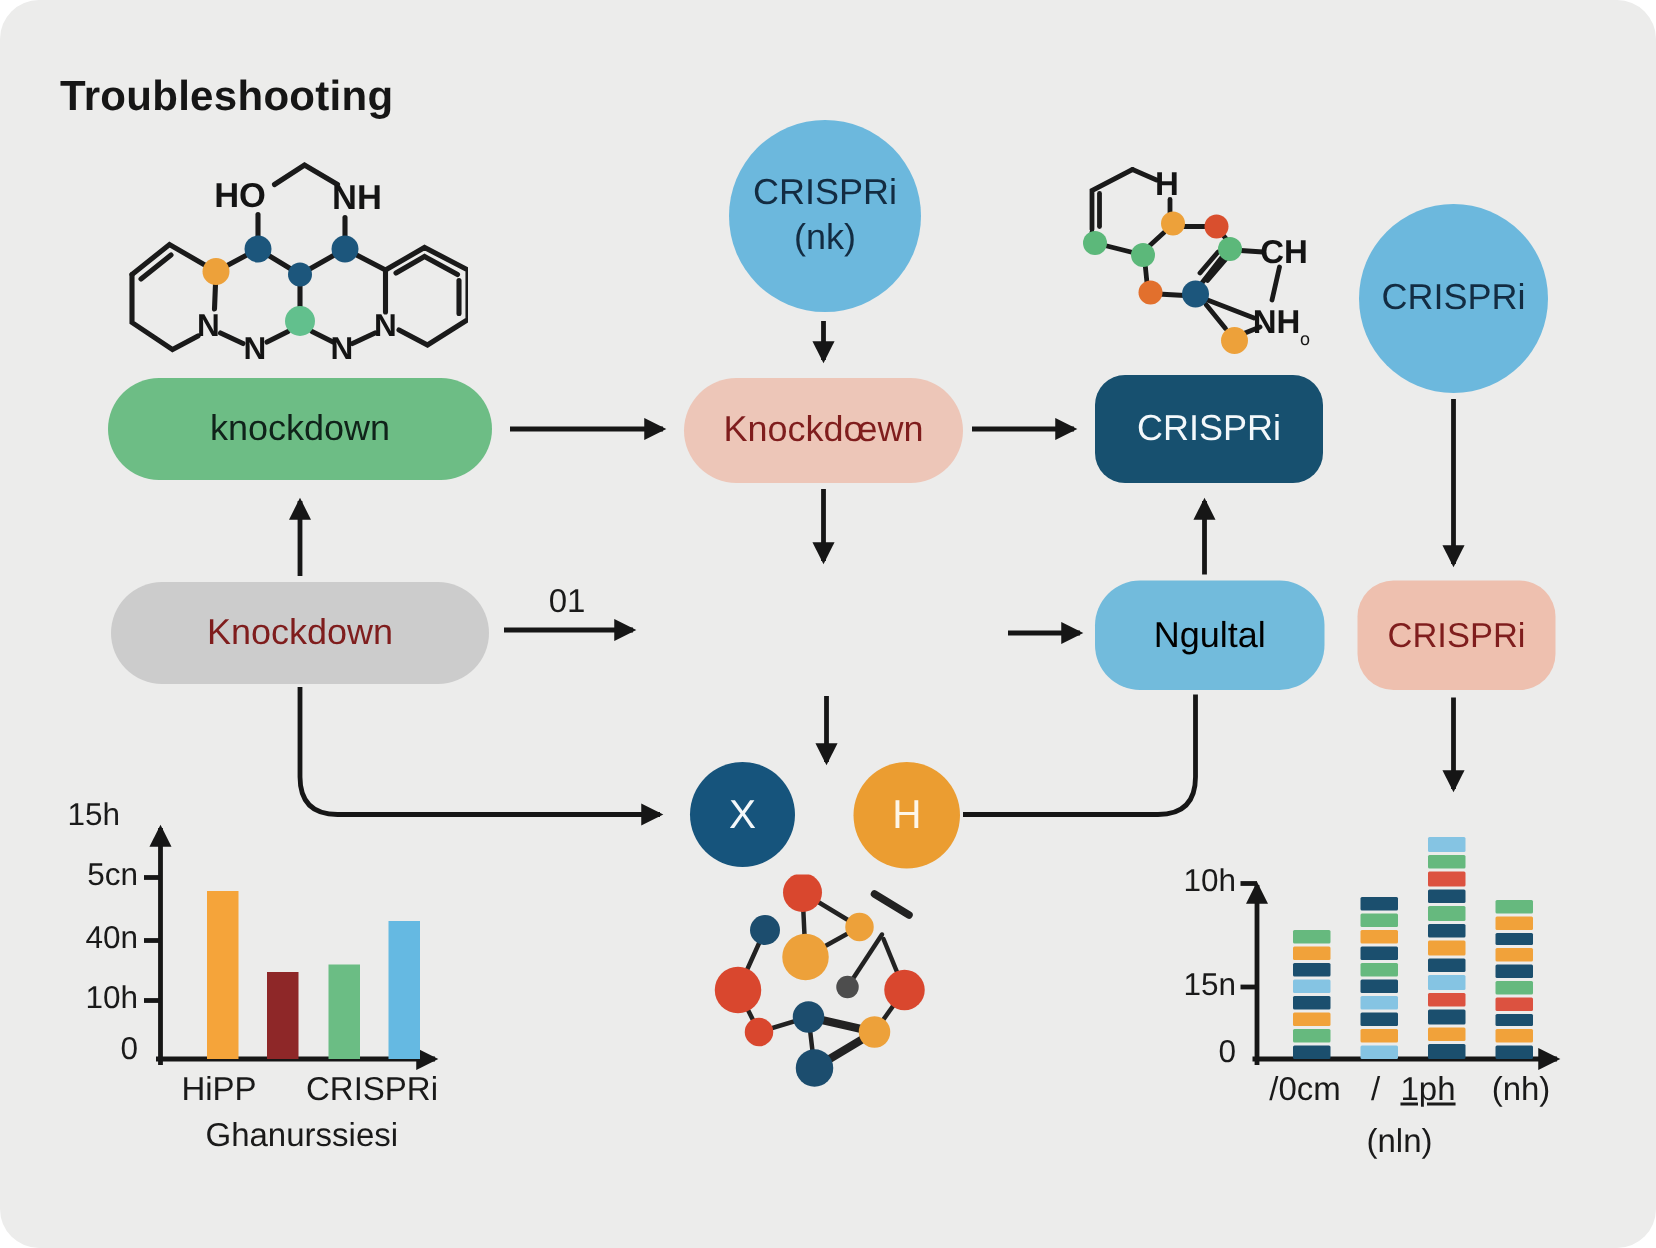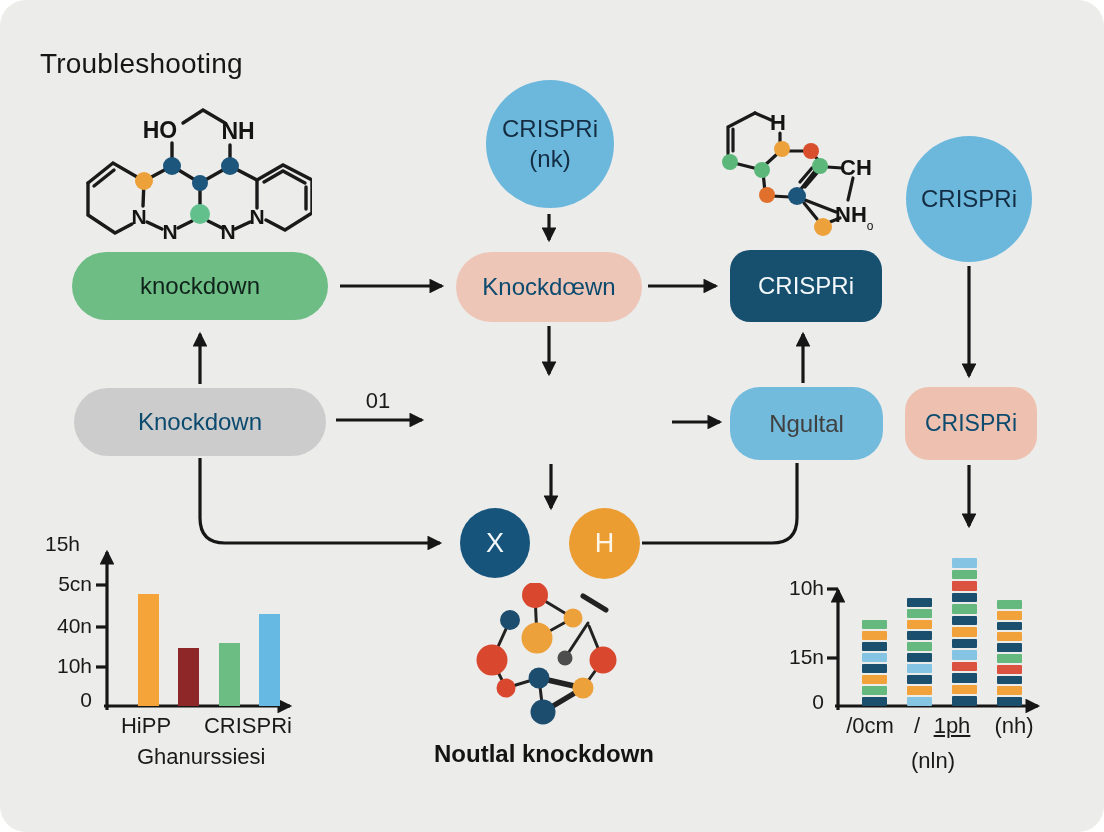--- a/index.html
+++ b/index.html
@@ -1,30 +1,30 @@
 <!DOCTYPE html>
 <html><head>
 <meta charset="utf-8">
 <style>
   html,body{margin:0;padding:0;background:#ffffff;}
   body{font-family:"Liberation Sans","DejaVu Sans",sans-serif;}
   .canvas{position:relative;width:1104px;height:832px;background:#ececeb;border-radius:26px;overflow:hidden;margin:0 auto;}
   .overlay{position:absolute;left:0;top:0;width:1104px;height:832px;pointer-events:none;}
-  .title{position:absolute;left:40px;top:48px;font-size:28px;font-weight:400;color:#161616;letter-spacing:.2px;}
-  .node{position:absolute;display:flex;align-items:center;justify-content:center;text-align:center;color:#0c4a6e;font-weight:500;z-index:2;}
+  .title{position:absolute;left:40px;top:48px;font-size:28px;font-weight:700;color:#161616;letter-spacing:.2px;}
+  .node{position:absolute;display:flex;align-items:center;justify-content:center;text-align:center;color:#7f1d1d;font-weight:500;z-index:2;}
   .pill{border-radius:36px;}
   .circle{border-radius:50%;flex-direction:column;}
   .n-green{left:72px;top:252px;width:256px;height:68px;background:#6dbd85;font-size:24px;color:#10231a;}
   .n-circle1{left:486px;top:80px;width:128px;height:128px;background:#6cb8dd;font-size:24px;color:#132c42;line-height:1.25;}
   .n-pink1{left:456px;top:252px;width:186px;height:70px;background:#edc6b8;font-size:24px;border-radius:35px;}
   .n-navy{left:730px;top:250px;width:152px;height:72px;background:#17506f;font-size:24px;color:#f3f8fb;border-radius:20px;}
   .n-circle2{left:906px;top:136px;width:126px;height:126px;background:#6cb8dd;font-size:24px;color:#132c42;}
   .n-gray{left:74px;top:388px;width:252px;height:68px;background:#cccccc;font-size:24px;}
   .n-eff{left:432px;top:383px;width:236px;height:77px;background:#ecb7a6;font-size:24px;border-radius:38px;line-height:1.2;padding:0 18px;}
-  .n-ngultal{left:730px;top:387px;width:153px;height:73px;background:#72bbdc;font-size:24px;color:#404040;border-radius:30px;text-align:center;}
+  .n-ngultal{left:730px;top:387px;width:153px;height:73px;background:#72bbdc;font-size:24px;color:#000000;border-radius:30px;text-align:center;}
   .n-pinkr{left:905px;top:387px;width:132px;height:73px;background:#eec0af;font-size:23px;border-radius:24px;}
   .n-x{left:460px;top:508px;width:70px;height:70px;background:#16547c;color:#f4f8fa;font-size:27px;}
   .n-h{left:569px;top:508px;width:71px;height:71px;background:#eb9d31;color:#fdf6e8;font-size:27px;}
   .edge-label{position:absolute;left:358px;top:388px;width:40px;text-align:center;font-size:22px;color:#1a1a1a;z-index:2;}
   .caption{position:absolute;left:398px;top:740px;width:292px;text-align:center;font-size:24px;font-weight:700;color:#141414;z-index:2;}
   .ctick{position:absolute;font-size:21px;color:#1a1a1a;text-align:right;width:52px;z-index:2;}
   .cxlab{position:absolute;font-size:22px;color:#1a1a1a;text-align:center;width:110px;z-index:2;}
   .cbar{position:absolute;z-index:2;}
   .sbar{position:absolute;display:flex;flex-direction:column;gap:2px;z-index:2;}
   .sbar div{flex:1 1 auto;border-radius:1px;}
@@ -187,21 +187,20 @@
   </div>
   <div class="node n-pink1">Knockdœwn</div>
   <div class="node n-navy">CRISPRi</div>
   <div class="node circle n-circle2">CRISPRi</div>
   <div class="node pill n-gray">Knockdown</div>
   <div class="node n-ngultal">Ngultal</div>
   <div class="node n-pinkr">CRISPRi</div>
   <div class="node circle n-x">X</div>
   <div class="node circle n-h">H</div>
   <div class="edge-label">01</div>
-  <div class="caption">Noutlal knockdown</div>
 
   <div class="chart-group" id="chart-left">
       <div class="ctick" style="left: 28px; top: 532px;">15h</div>
       <div class="ctick" style="left: 40px; top: 572px;">5cn</div>
       <div class="ctick" style="left: 40px; top: 614px;">40n</div>
       <div class="ctick" style="left: 40px; top: 654px;">10h</div>
       <div class="ctick" style="left: 40px; top: 688px;">0</div>
       <div class="cbar" style="left: 138px; top: 594px; width: 21px; height: 112px; background: rgb(245, 164, 58);"></div>
       <div class="cbar" style="left: 178px; top: 648px; width: 21px; height: 58px; background: rgb(142, 39, 40);"></div>
       <div class="cbar" style="left: 219px; top: 643px; width: 21px; height: 63px; background: rgb(107, 189, 132);"></div>

